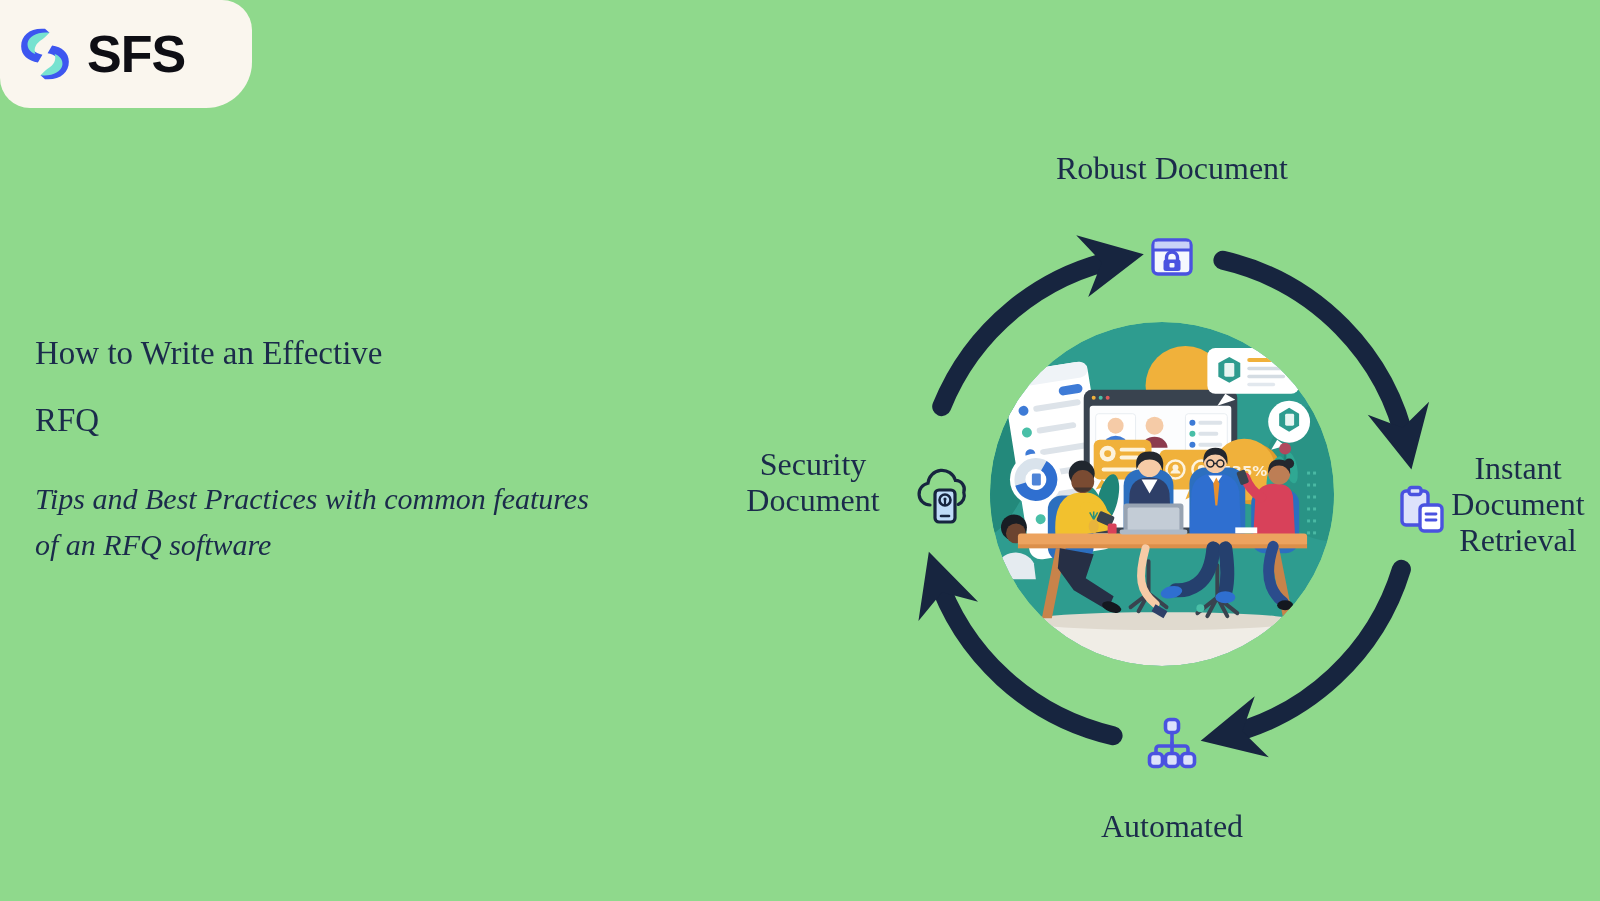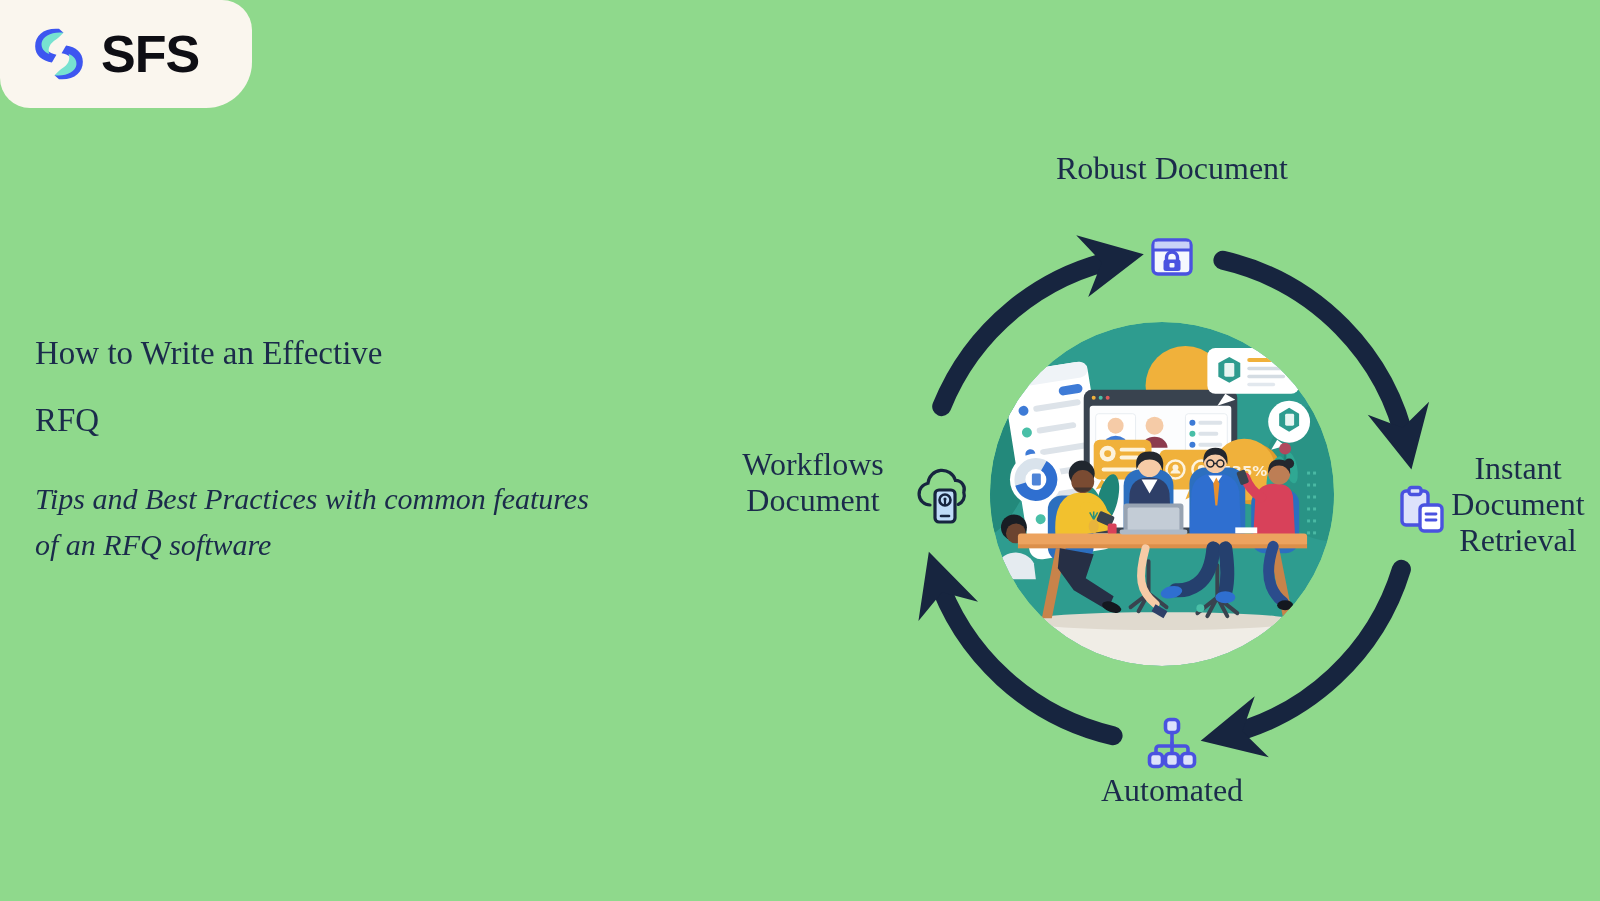--- a/index.html
+++ b/index.html
@@ -5,21 +5,21 @@
   html,body{margin:0;padding:0;}
   body{
     width:1600px;height:901px;position:relative;overflow:hidden;
     background:#8FD98C;
     font-family:"Liberation Serif", serif;
   }
   
   .brand-card{
     position:absolute;left:0;top:0;width:252px;height:108px;
     background:#FAF6EE;border-radius:0 30px 46px 30px;
-    display:flex;align-items:center;padding-left:30px;box-sizing:border-box;
+    display:flex;align-items:center;padding-left:16px;box-sizing:border-box;
   }
   .brand-mark{width:58px;height:58px;flex:0 0 auto;}
   .brand-name{
     font-family:"Liberation Sans", sans-serif;font-weight:700;
     font-size:52px;color:#0E0E14;margin-left:13px;letter-spacing:-1px;line-height:1;
   }
   
   .hero{position:absolute;left:35px;top:320px;width:680px;color:#1B2B4B;}
   .hero-title{font-size:33px;line-height:67px;font-weight:500;}
   .hero-title div{white-space:nowrap;}
@@ -32,21 +32,21 @@
     border-radius:50%;overflow:hidden;
   }
   .node-icon{position:absolute;}
   .node-label{
     position:absolute;text-align:center;color:#1B2B4B;
     font-size:32px;line-height:36px;
   }
   .node-label div{white-space:nowrap;}
   .lbl-top{left:1022px;top:150px;width:300px;}
   .lbl-right{left:1408px;top:450px;width:220px;}
-  .lbl-bottom{left:1022px;top:772px;width:300px;}
+  .lbl-bottom{left:1022px;top:808px;width:300px;}
   .lbl-left{left:713px;top:446px;width:200px;}
 </style>
 </head>
 <body>
 
 <div class="brand-card">
   <svg class="brand-mark" viewBox="0 0 90 90">
     <g id="sTop">
       <path fill="#3D56F0" d="M45,6 C22,4 8,16 8,33 C8,47 19,56 34,58 L41,46 C30,44 24,39 24,32 C24,21 34,15 52,12 Z"></path>
       <path fill="#77E2D0" d="M52,12 C34,10 20,17 18,28 C17,36 22,42 30,45 C27,36 31,28 41,22 C45,19 49,15 52,12 Z"></path>
@@ -343,15 +343,15 @@
 </div>
 <div class="node-label lbl-right">
   <div>Instant</div>
   <div>Document</div>
   <div>Retrieval</div>
 </div>
 <div class="node-label lbl-bottom">
   <div>Automated</div>
 </div>
 <div class="node-label lbl-left">
-  <div>Workflows</div>
+  <div>Security</div>
   <div>Document</div>
 </div>
 
 </body></html>

